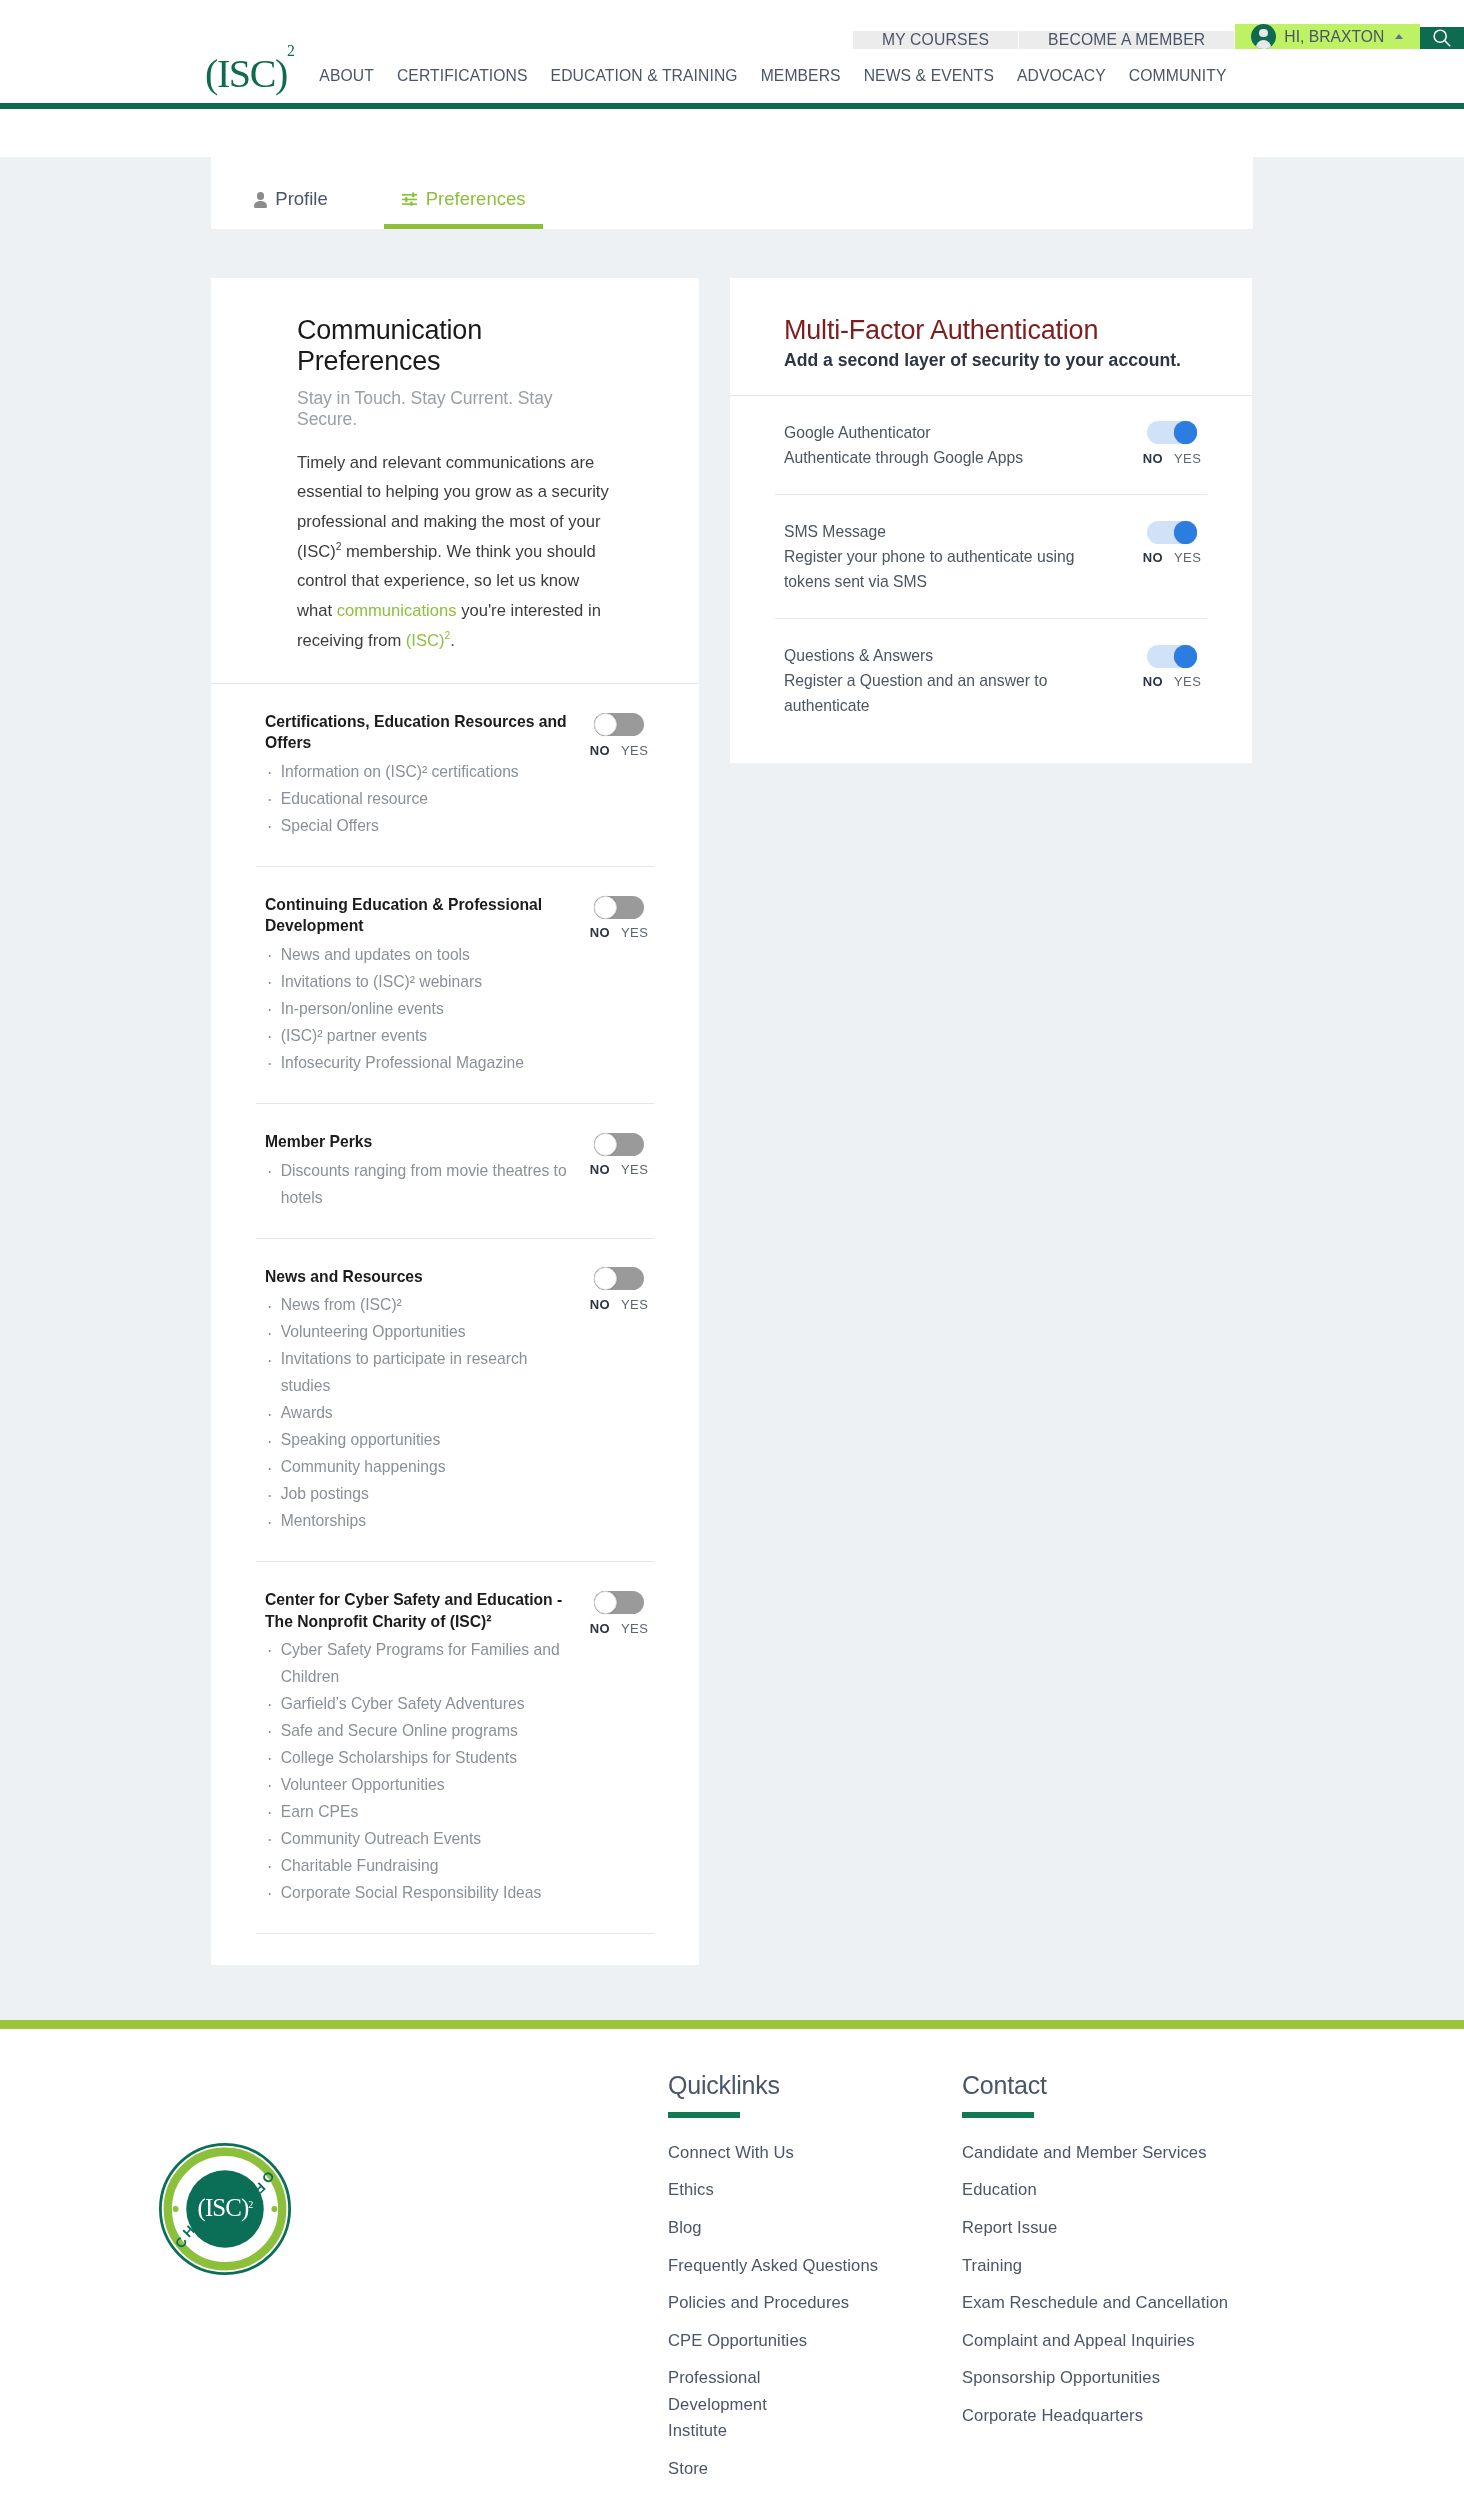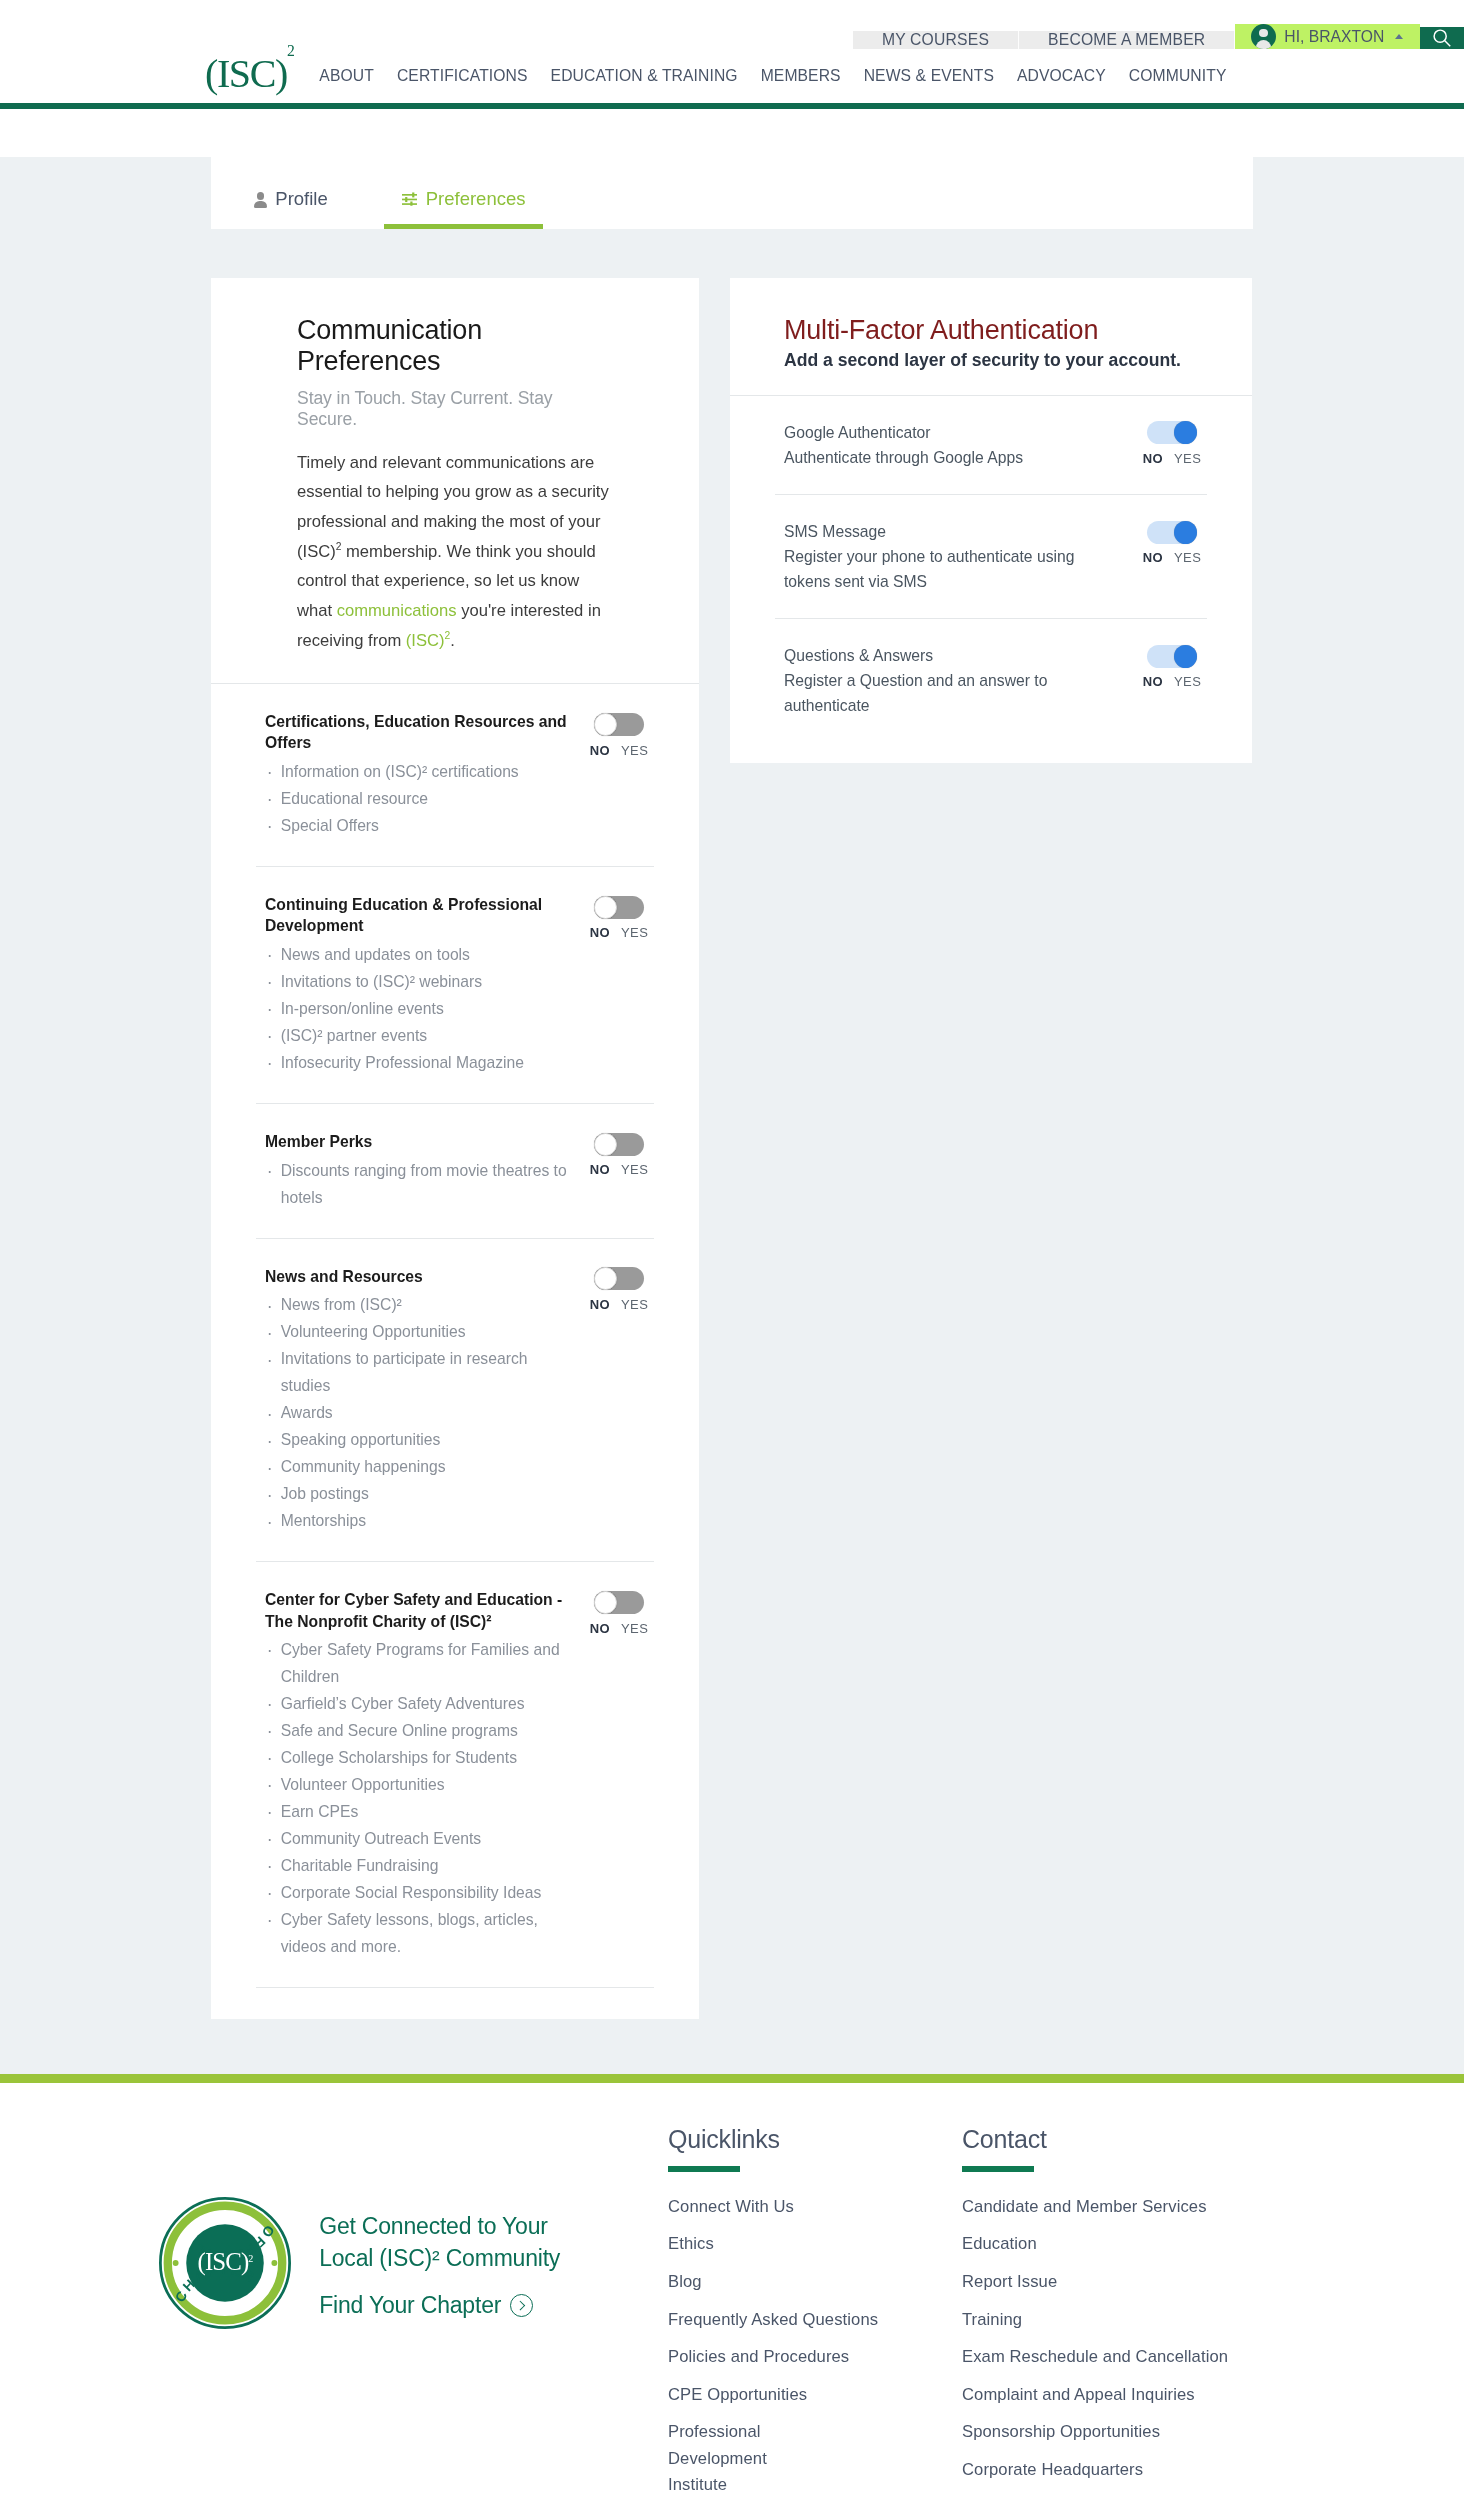--- a/index.html
+++ b/index.html
@@ -467,21 +467,20 @@
           <ul class="pref-list">
             <li>Cyber Safety Programs for Families and Children</li>
             <li>Garfield’s Cyber Safety Adventures</li>
             <li>Safe and Secure Online programs</li>
             <li>College Scholarships for Students</li>
             <li>Volunteer Opportunities</li>
             <li>Earn CPEs</li>
             <li>Community Outreach Events</li>
             <li>Charitable Fundraising</li>
             <li>Corporate Social Responsibility Ideas</li>
-            <li>Cyber Safety lessons, blogs, articles, videos and more.</li>
           </ul>
         </div>
         <div class="toggle-wrap">
           <div class="toggle off">
               <span class="toggle-knob"></span>
             </div>
           <div class="toggle-labels">
             <span class="lbl-no">NO</span>
             <span class="lbl-yes">YES</span>
           </div>
@@ -568,28 +567,20 @@
         <text font-family="Liberation Sans, sans-serif" font-size="15" font-weight="bold" fill="#0b6e56" letter-spacing="2.6">
           <textPath href="#arcBot" startOffset="12%">OFFICIAL</textPath>
         </text>
         <text font-family="Liberation Sans, sans-serif" font-size="15" font-weight="bold" fill="#0b6e56" letter-spacing="2.6">
           <textPath href="#arcTop" startOffset="11%">CHAPTER</textPath>
         </text>
         <circle cx="18" cy="71.5" r="3.2" fill="#8dc03a"></circle>
         <circle cx="125" cy="71.5" r="3.2" fill="#8dc03a"></circle>
         <text x="71.5" y="79" text-anchor="middle" font-family="Liberation Serif, serif" font-size="27" fill="#ffffff" letter-spacing="-1">(ISC)<tspan font-size="11" dy="-9">2</tspan></text>
       </svg>
-      <div class="chapter-text">
-        <div class="chapter-line">Get Connected to Your</div>
-        <div class="chapter-line">Local (ISC)² Community</div>
-        <div class="chapter-cta">
-          <span>Find Your Chapter</span>
-          <span class="cta-circle"></span>
-        </div>
-      </div>
     </div>
 
     <div class="footer-col">
       <h3 class="footer-col-title">Quicklinks</h3>
       <div class="footer-rule"></div>
       <div class="footer-link">Connect With Us</div>
       <div class="footer-link">Ethics</div>
       <div class="footer-link">Blog</div>
       <div class="footer-link">Frequently Asked Questions</div>
       <div class="footer-link">Policies and Procedures</div>

